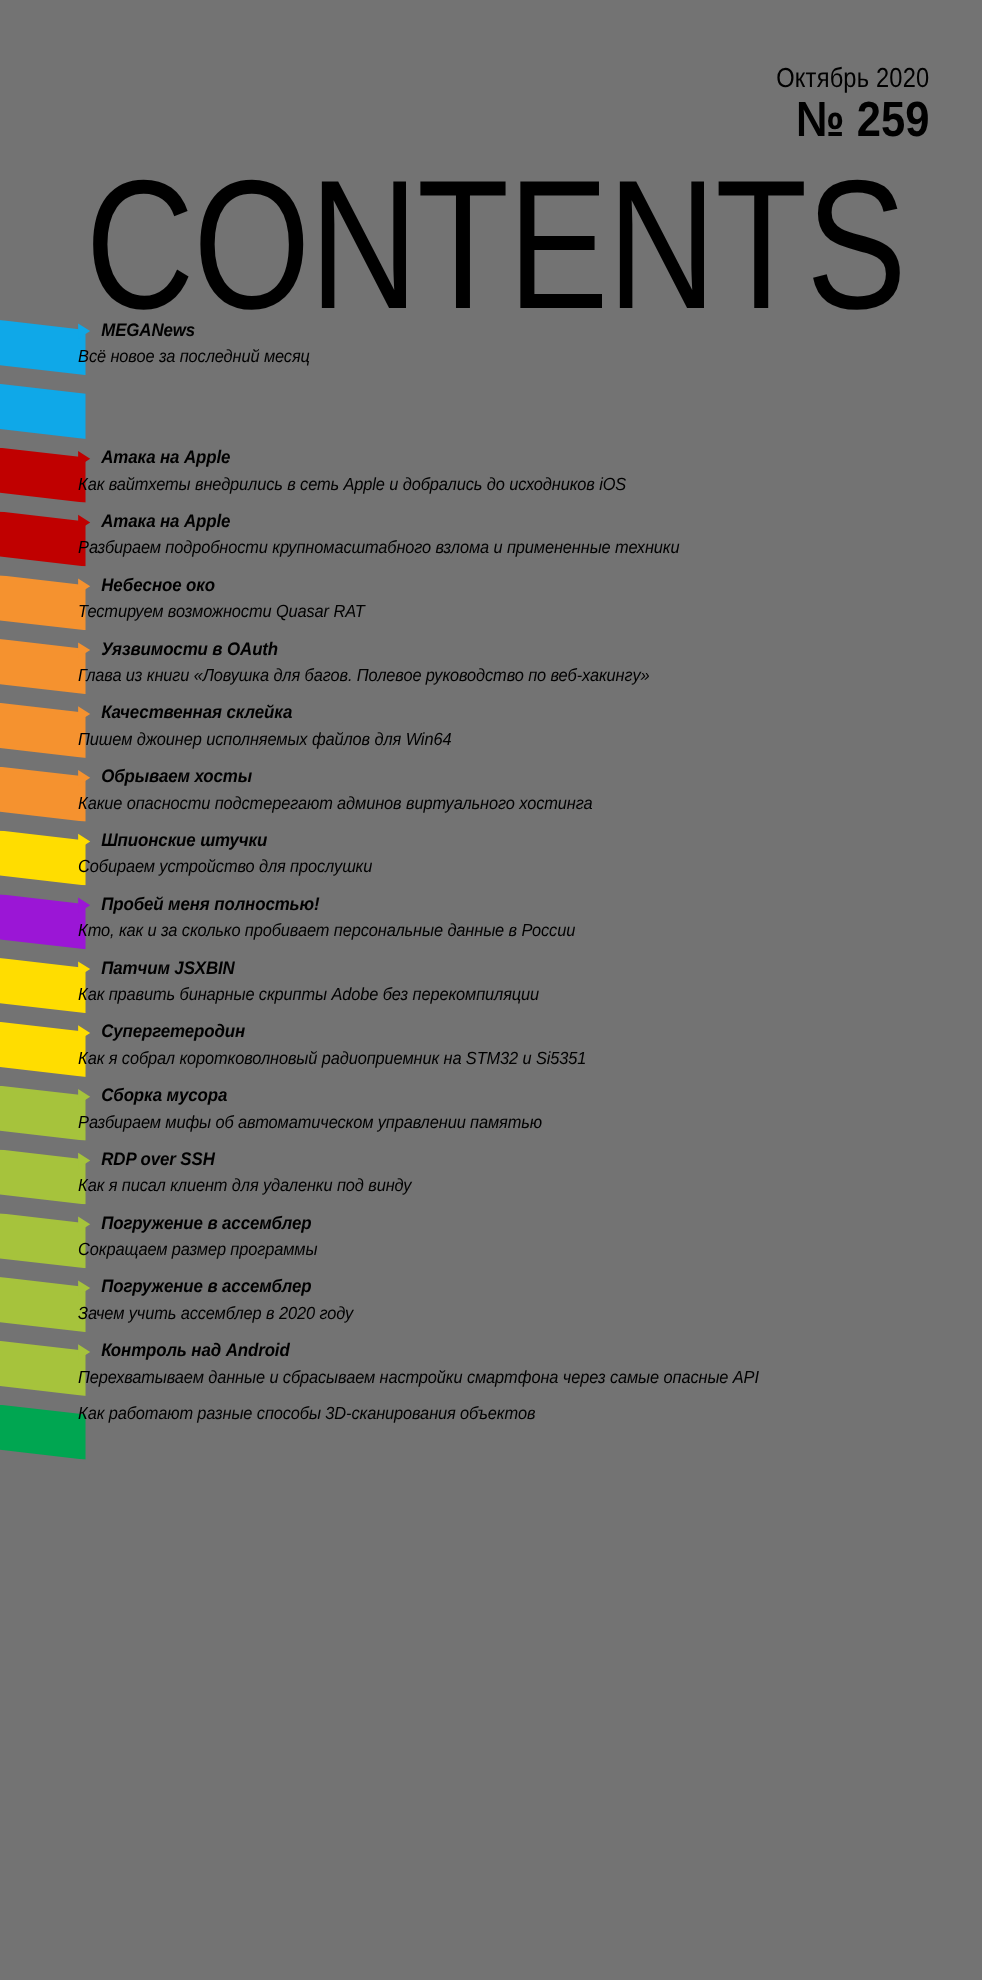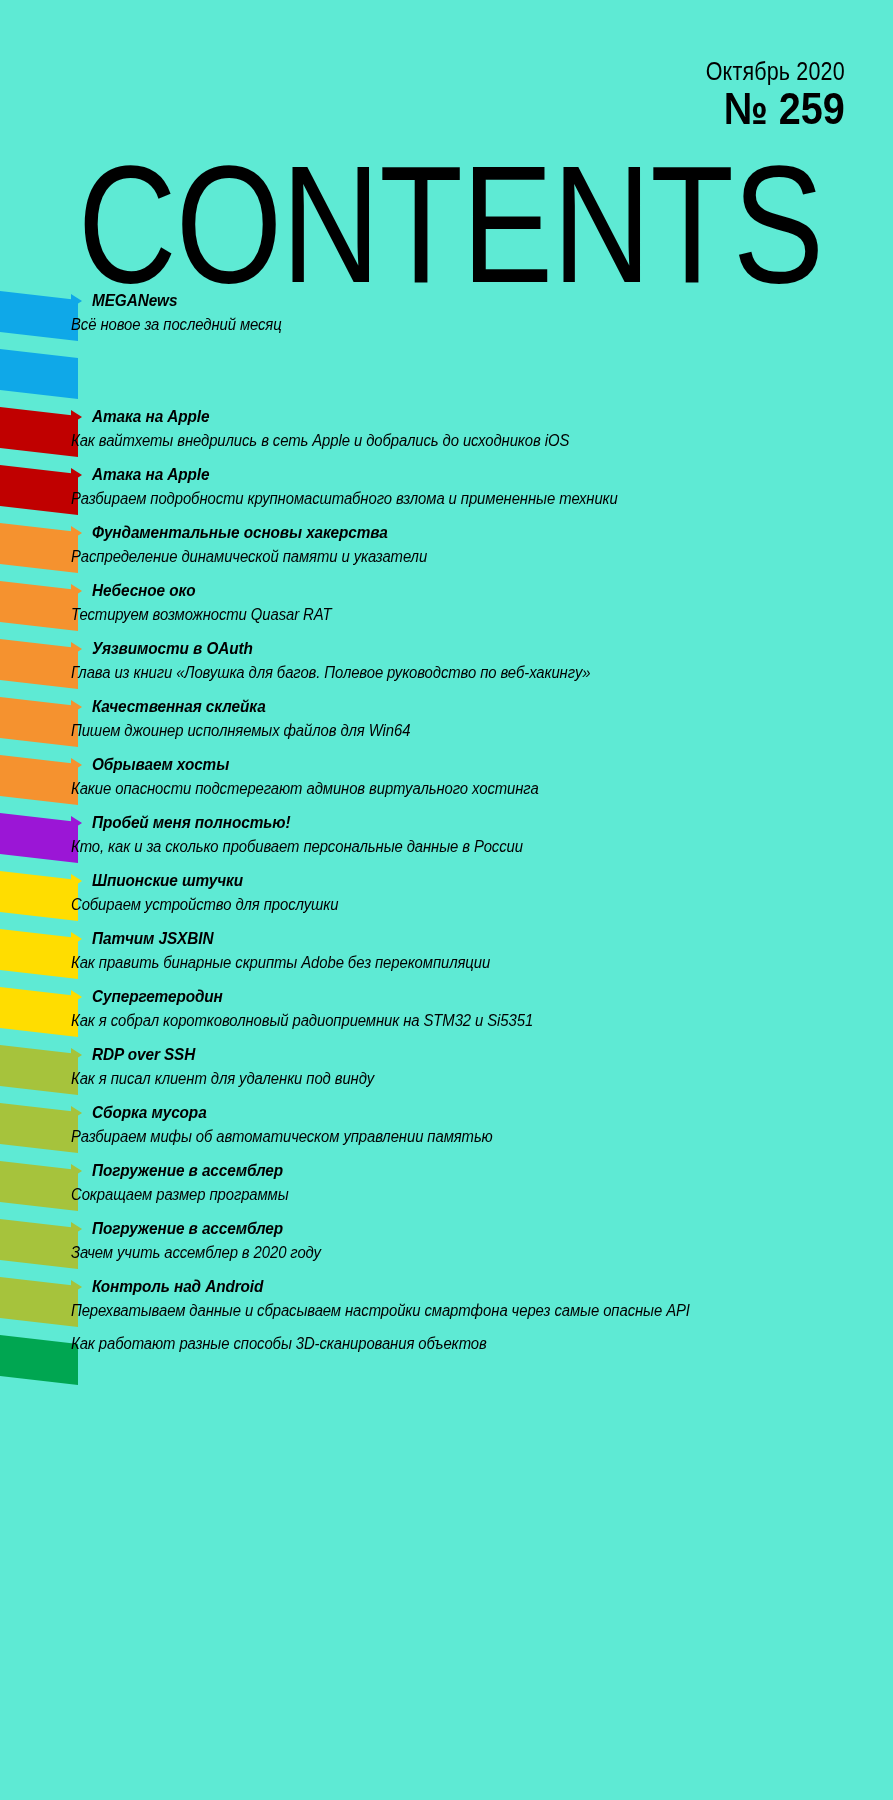--- a/index.html
+++ b/index.html
@@ -5,21 +5,21 @@
   * { margin:0; padding:0; box-sizing:border-box; }
   html,body {
     width:893px; height:1800px;
     background:#ffffff;
     font-family:"Liberation Sans", sans-serif;
     overflow:hidden;
   }
   #page {
     position:relative;
     width:893px; height:1800px;
-    background:#5eead4;
+    background:#737373;
   }
 
   
   .header {
     position:absolute;
     top:58px; right:48px;
     text-align:right;
   }
   .issue-date {
     font-family:"Liberation Sans", sans-serif;
@@ -168,30 +168,20 @@
             <span class="item-title">Атака на Apple</span>
           </div>
           <div class="item-desc">Разбираем подробности крупномасштабного взлома и примененные техники</div>
         </div>
       </div>
       <div class="toc-item">
         <div class="band" style="background: rgb(245, 146, 47);"></div>
         <div class="row">
           <div class="title-line">
             <span class="bullet" style="color: rgb(245, 146, 47);"></span>
-            <span class="item-title">Фундаментальные основы хакерства</span>
-          </div>
-          <div class="item-desc">Распределение динамической памяти и указатели</div>
-        </div>
-      </div>
-      <div class="toc-item">
-        <div class="band" style="background: rgb(245, 146, 47);"></div>
-        <div class="row">
-          <div class="title-line">
-            <span class="bullet" style="color: rgb(245, 146, 47);"></span>
             <span class="item-title">Небесное око</span>
           </div>
           <div class="item-desc">Тестируем возможности Quasar RAT</div>
         </div>
       </div>
       <div class="toc-item">
         <div class="band" style="background: rgb(245, 146, 47);"></div>
         <div class="row">
           <div class="title-line">
             <span class="bullet" style="color: rgb(245, 146, 47);"></span>
@@ -214,84 +204,84 @@
         <div class="band" style="background: rgb(245, 146, 47);"></div>
         <div class="row">
           <div class="title-line">
             <span class="bullet" style="color: rgb(245, 146, 47);"></span>
             <span class="item-title">Обрываем хосты</span>
           </div>
           <div class="item-desc">Какие опасности подстерегают админов виртуального хостинга</div>
         </div>
       </div>
       <div class="toc-item">
+        <div class="band" style="background: rgb(255, 221, 0);"></div>
+        <div class="row">
+          <div class="title-line">
+            <span class="bullet" style="color: rgb(255, 221, 0);"></span>
+            <span class="item-title">Шпионские штучки</span>
+          </div>
+          <div class="item-desc">Собираем устройство для прослушки</div>
+        </div>
+      </div>
+      <div class="toc-item">
         <div class="band" style="background: rgb(155, 22, 214);"></div>
         <div class="row">
           <div class="title-line">
             <span class="bullet" style="color: rgb(155, 22, 214);"></span>
             <span class="item-title">Пробей меня полностью!</span>
           </div>
           <div class="item-desc">Кто, как и за сколько пробивает персональные данные в России</div>
         </div>
       </div>
       <div class="toc-item">
         <div class="band" style="background: rgb(255, 221, 0);"></div>
         <div class="row">
           <div class="title-line">
             <span class="bullet" style="color: rgb(255, 221, 0);"></span>
-            <span class="item-title">Шпионские штучки</span>
-          </div>
-          <div class="item-desc">Собираем устройство для прослушки</div>
-        </div>
-      </div>
-      <div class="toc-item">
-        <div class="band" style="background: rgb(255, 221, 0);"></div>
-        <div class="row">
-          <div class="title-line">
-            <span class="bullet" style="color: rgb(255, 221, 0);"></span>
             <span class="item-title">Патчим JSXBIN</span>
           </div>
           <div class="item-desc">Как править бинарные скрипты Adobe без перекомпиляции</div>
         </div>
       </div>
       <div class="toc-item">
         <div class="band" style="background: rgb(255, 221, 0);"></div>
         <div class="row">
           <div class="title-line">
             <span class="bullet" style="color: rgb(255, 221, 0);"></span>
             <span class="item-title">Супергетеродин</span>
           </div>
           <div class="item-desc">Как я собрал коротковолновый радиоприемник на STM32 и Si5351</div>
         </div>
       </div>
       <div class="toc-item">
         <div class="band" style="background: rgb(166, 195, 60);"></div>
         <div class="row">
           <div class="title-line">
             <span class="bullet" style="color: rgb(166, 195, 60);"></span>
+            <span class="item-title">Сборка мусора</span>
+          </div>
+          <div class="item-desc">Разбираем мифы об автоматическом управлении памятью</div>
+        </div>
+      </div>
+      <div class="toc-item">
+        <div class="band" style="background: rgb(166, 195, 60);"></div>
+        <div class="row">
+          <div class="title-line">
+            <span class="bullet" style="color: rgb(166, 195, 60);"></span>
             <span class="item-title">RDP over SSH</span>
           </div>
           <div class="item-desc">Как я писал клиент для удаленки под винду</div>
         </div>
       </div>
       <div class="toc-item">
         <div class="band" style="background: rgb(166, 195, 60);"></div>
         <div class="row">
           <div class="title-line">
             <span class="bullet" style="color: rgb(166, 195, 60);"></span>
-            <span class="item-title">Сборка мусора</span>
-          </div>
-          <div class="item-desc">Разбираем мифы об автоматическом управлении памятью</div>
-        </div>
-      </div>
-      <div class="toc-item">
-        <div class="band" style="background: rgb(166, 195, 60);"></div>
-        <div class="row">
-          <div class="title-line">
-            <span class="bullet" style="color: rgb(166, 195, 60);"></span>
             <span class="item-title">Погружение в ассемблер</span>
           </div>
           <div class="item-desc">Сокращаем размер программы</div>
         </div>
       </div>
       <div class="toc-item">
         <div class="band" style="background: rgb(166, 195, 60);"></div>
         <div class="row">
           <div class="title-line">
             <span class="bullet" style="color: rgb(166, 195, 60);"></span>

